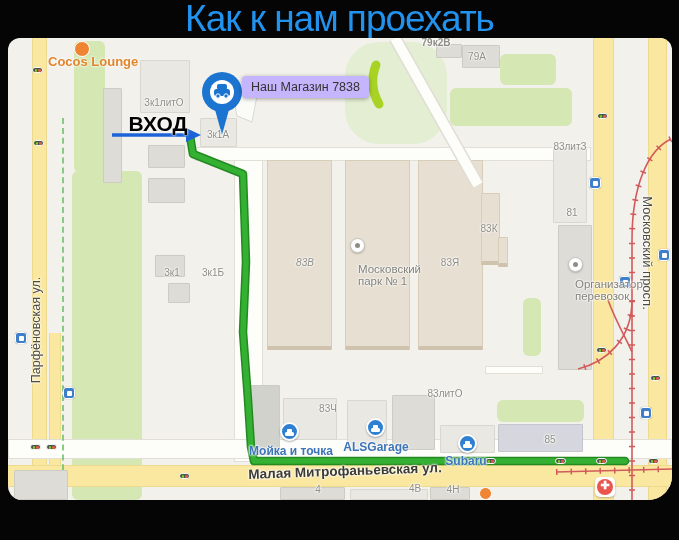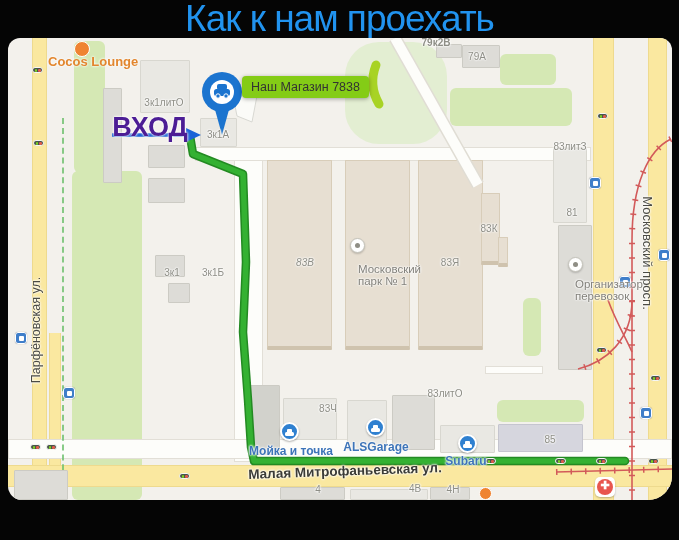--- a/index.html
+++ b/index.html
@@ -35,23 +35,23 @@
   .dotpoi::after{content:"";position:absolute;left:4px;top:4px;width:5px;height:5px;border-radius:50%;background:#8f8e85;}
   .bus{width:12px;height:12px;background:#3f7ec9;border-radius:3px;border:1px solid #fff;box-shadow:0 0 1px rgba(0,0,0,.4);}
   .bus::after{content:"";position:absolute;left:2.5px;top:3px;width:5px;height:4.5px;background:#fff;border-radius:1px;}
   .tl{width:11px;height:6px;background:#49544b;border-radius:3px;border:1px solid #f6f6f2;}
   .tl::before{content:"";position:absolute;left:1.5px;top:1px;width:2.5px;height:2.5px;border-radius:50%;background:#7ed321;}
   .tl::after{content:"";position:absolute;right:1.5px;top:1px;width:2.5px;height:2.5px;border-radius:50%;background:#e05b4b;}
   .pharm{width:20px;height:20px;background:#fff;border-radius:5px;box-shadow:0 1px 2px rgba(0,0,0,.25);}
   .pharm::before{content:"";position:absolute;left:2px;top:2px;width:16px;height:16px;border-radius:50%;background:#e8564e;}
   .pharm::after{content:"✚";position:absolute;left:0;top:1.5px;width:20px;text-align:center;color:#fff;font-size:11px;font-weight:700;}
   .odot{width:13px;height:13px;border-radius:50%;background:#ef8432;border:1.5px solid #fff;}
-  .tooltip{left:234px;top:38px;background:#84cc16;border-radius:4px;padding:4px 9px;font-size:12.5px;color:#333;
+  .tooltip{left:234px;top:38px;background:#c4b5fd;border-radius:4px;padding:4px 9px;font-size:12.5px;color:#333;
       white-space:nowrap;box-shadow:0 1px 4px rgba(0,0,0,.35);}
-  .vhod{left:142px;top:74px;transform:translate(-50%,0);font-size:27px;font-weight:800;color:#4c1d95;
+  .vhod{left:150px;top:74px;transform:translate(-50%,0);font-size:21px;font-weight:800;color:#000000;
       text-shadow:0 0 2px #fff,0 0 3px #fff;}
   svg{overflow:visible;}
   
   #wm{position:absolute;left:535px;top:492px;width:140px;height:46px;pointer-events:none;}
   #wm .wtxt{position:absolute;left:48px;top:2px;font-size:35px;font-weight:700;color:rgba(130,130,130,.62);}
 </style>
 </head>
 <body>
 <div id="app">
 

